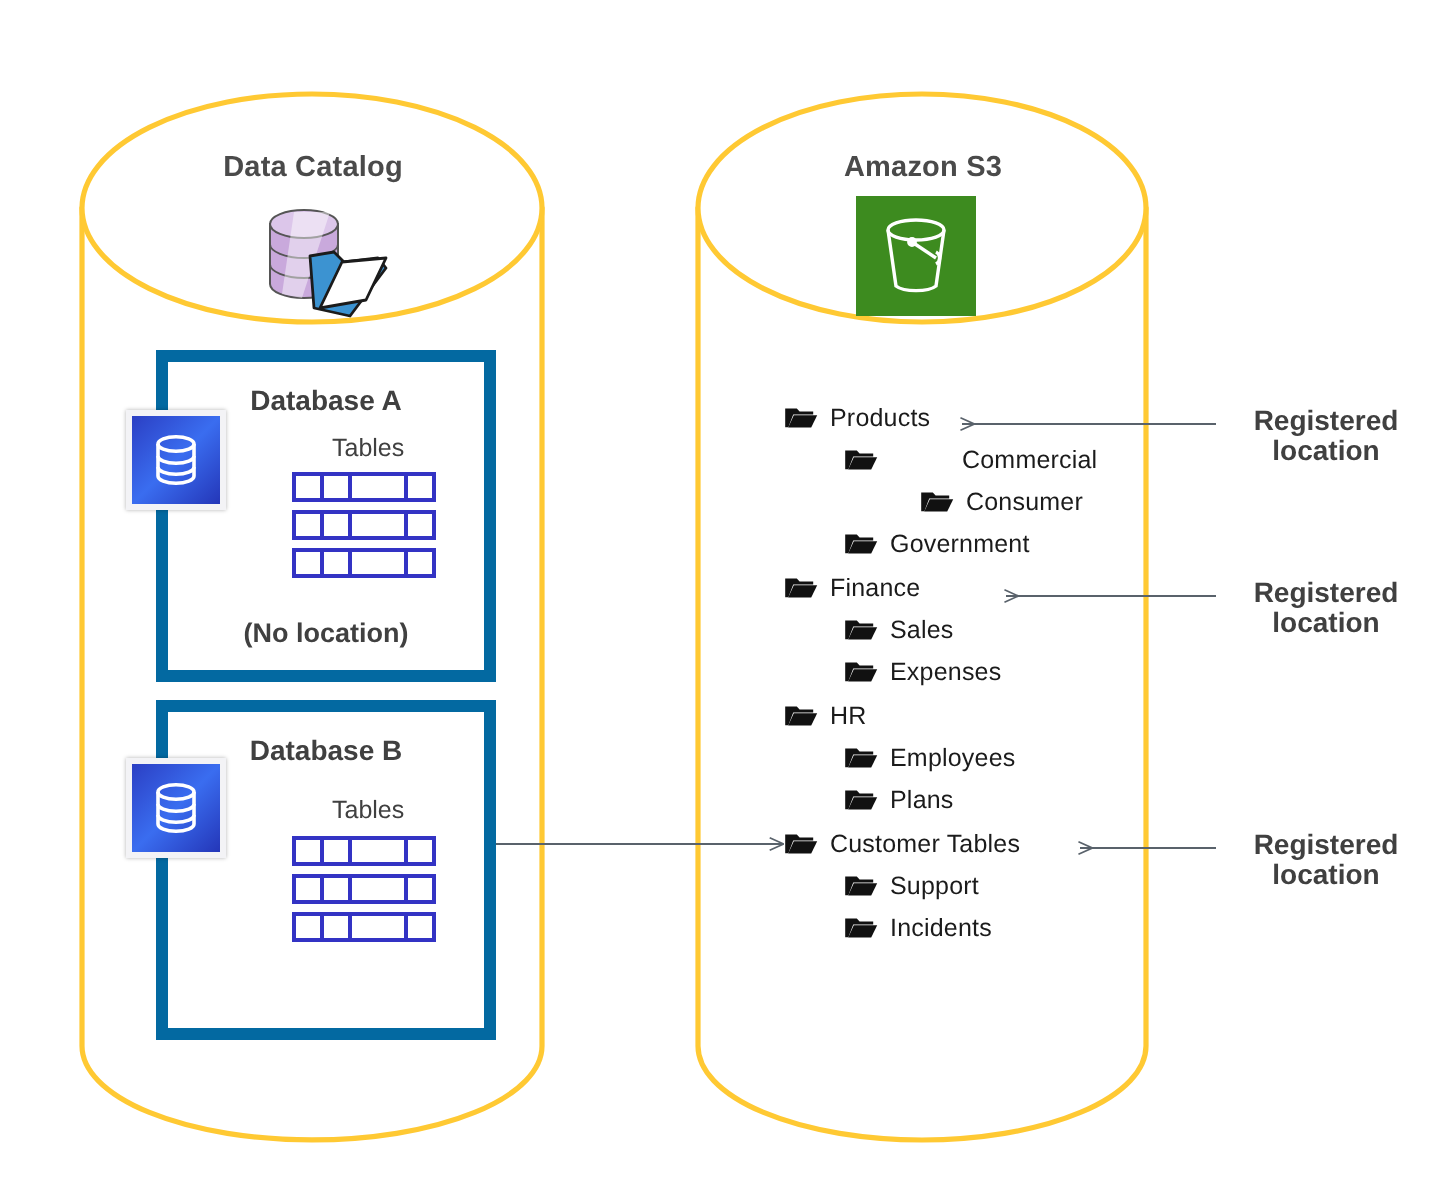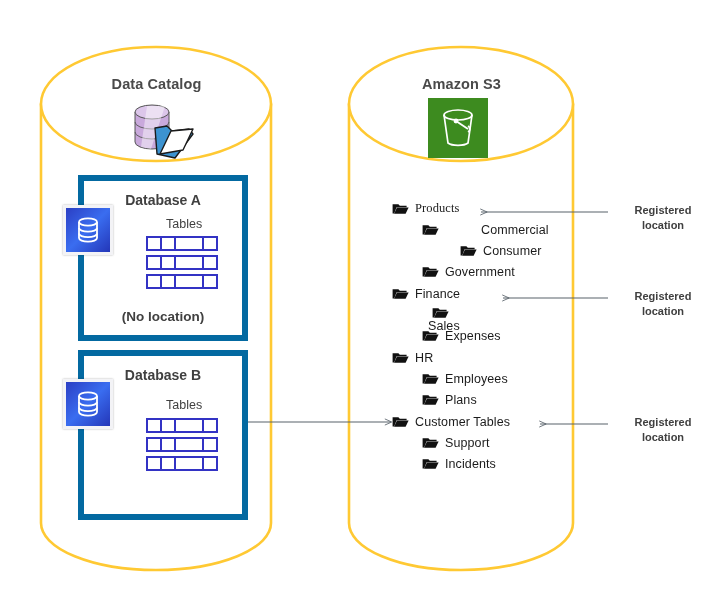--- a/index.html
+++ b/index.html
@@ -120,21 +120,21 @@
     font-size: 12.5px;
     color: #1b1b1b;
     margin-left: 6px;
     letter-spacing: .1px;
   }
   .folder-ico { flex: 0 0 auto; width: 17px; height: 13px; }
 
   
   .reg-label {
     position: absolute;
-    font-size: 11px;
+    font-size: 14px;
     font-weight: bold;
     color: #404040;
     line-height: 15px;
     text-align: center;
     width: 100px;
   }
 </style>
 </head>
 <body>
 
@@ -265,21 +265,21 @@
           <path d="M16 17 L20 45 A11 4 0 0 0 40 45 L44 17"></path>
           <path d="M28 23 L40 31"></path>
           <circle cx="28" cy="23" r="1.6" fill="#ffffff"></circle>
           <path d="M40 28 a3.4 3.4 0 0 1 0 6"></path>
         </g>
       </svg>
     </div>
 
     <div id="tree">
 
-      <div class="tree-item" style="left:0px;  top:0px;font-family:Liberation Serif, serif;">
+      <div class="tree-item" style="left:0px;  top:0px;">
         <svg class="folder-ico" viewBox="0 0 17 13" xmlns="http://www.w3.org/2000/svg">
             <path d="M0.6 2.2 L6.4 2.2 L7.8 3.8 L14.6 3.8 L14.6 5.2 L4.6 5.2 L2.2 11.6 L0.6 11.6 Z" fill="#111"></path>
             <path d="M4.9 5.6 L16.6 5.6 L13.6 11.8 L2.1 11.8 Z" fill="#111"></path>
           </svg>
         <span class="fname">Products</span>
       </div>
 
       <div class="tree-item" style="left:30px; top:21px;gap:36px;">
         <svg class="folder-ico" viewBox="0 0 17 13" xmlns="http://www.w3.org/2000/svg">
             <path d="M0.6 2.2 L6.4 2.2 L7.8 3.8 L14.6 3.8 L14.6 5.2 L4.6 5.2 L2.2 11.6 L0.6 11.6 Z" fill="#111"></path>
@@ -305,21 +305,21 @@
       </div>
 
       <div class="tree-item" style="left:0px;  top:85px;">
         <svg class="folder-ico" viewBox="0 0 17 13" xmlns="http://www.w3.org/2000/svg">
             <path d="M0.6 2.2 L6.4 2.2 L7.8 3.8 L14.6 3.8 L14.6 5.2 L4.6 5.2 L2.2 11.6 L0.6 11.6 Z" fill="#111"></path>
             <path d="M4.9 5.6 L16.6 5.6 L13.6 11.8 L2.1 11.8 Z" fill="#111"></path>
           </svg>
         <span class="fname">Finance</span>
       </div>
 
-      <div class="tree-item" style="left:30px; top:106px;flex-direction:column;">
+      <div class="tree-item" style="left:30px; top:106px;">
         <svg class="folder-ico" viewBox="0 0 17 13" xmlns="http://www.w3.org/2000/svg">
             <path d="M0.6 2.2 L6.4 2.2 L7.8 3.8 L14.6 3.8 L14.6 5.2 L4.6 5.2 L2.2 11.6 L0.6 11.6 Z" fill="#111"></path>
             <path d="M4.9 5.6 L16.6 5.6 L13.6 11.8 L2.1 11.8 Z" fill="#111"></path>
           </svg>
         <span class="fname">Sales</span>
       </div>
 
       <div class="tree-item" style="left:30px; top:127px;">
         <svg class="folder-ico" viewBox="0 0 17 13" xmlns="http://www.w3.org/2000/svg">
             <path d="M0.6 2.2 L6.4 2.2 L7.8 3.8 L14.6 3.8 L14.6 5.2 L4.6 5.2 L2.2 11.6 L0.6 11.6 Z" fill="#111"></path>

